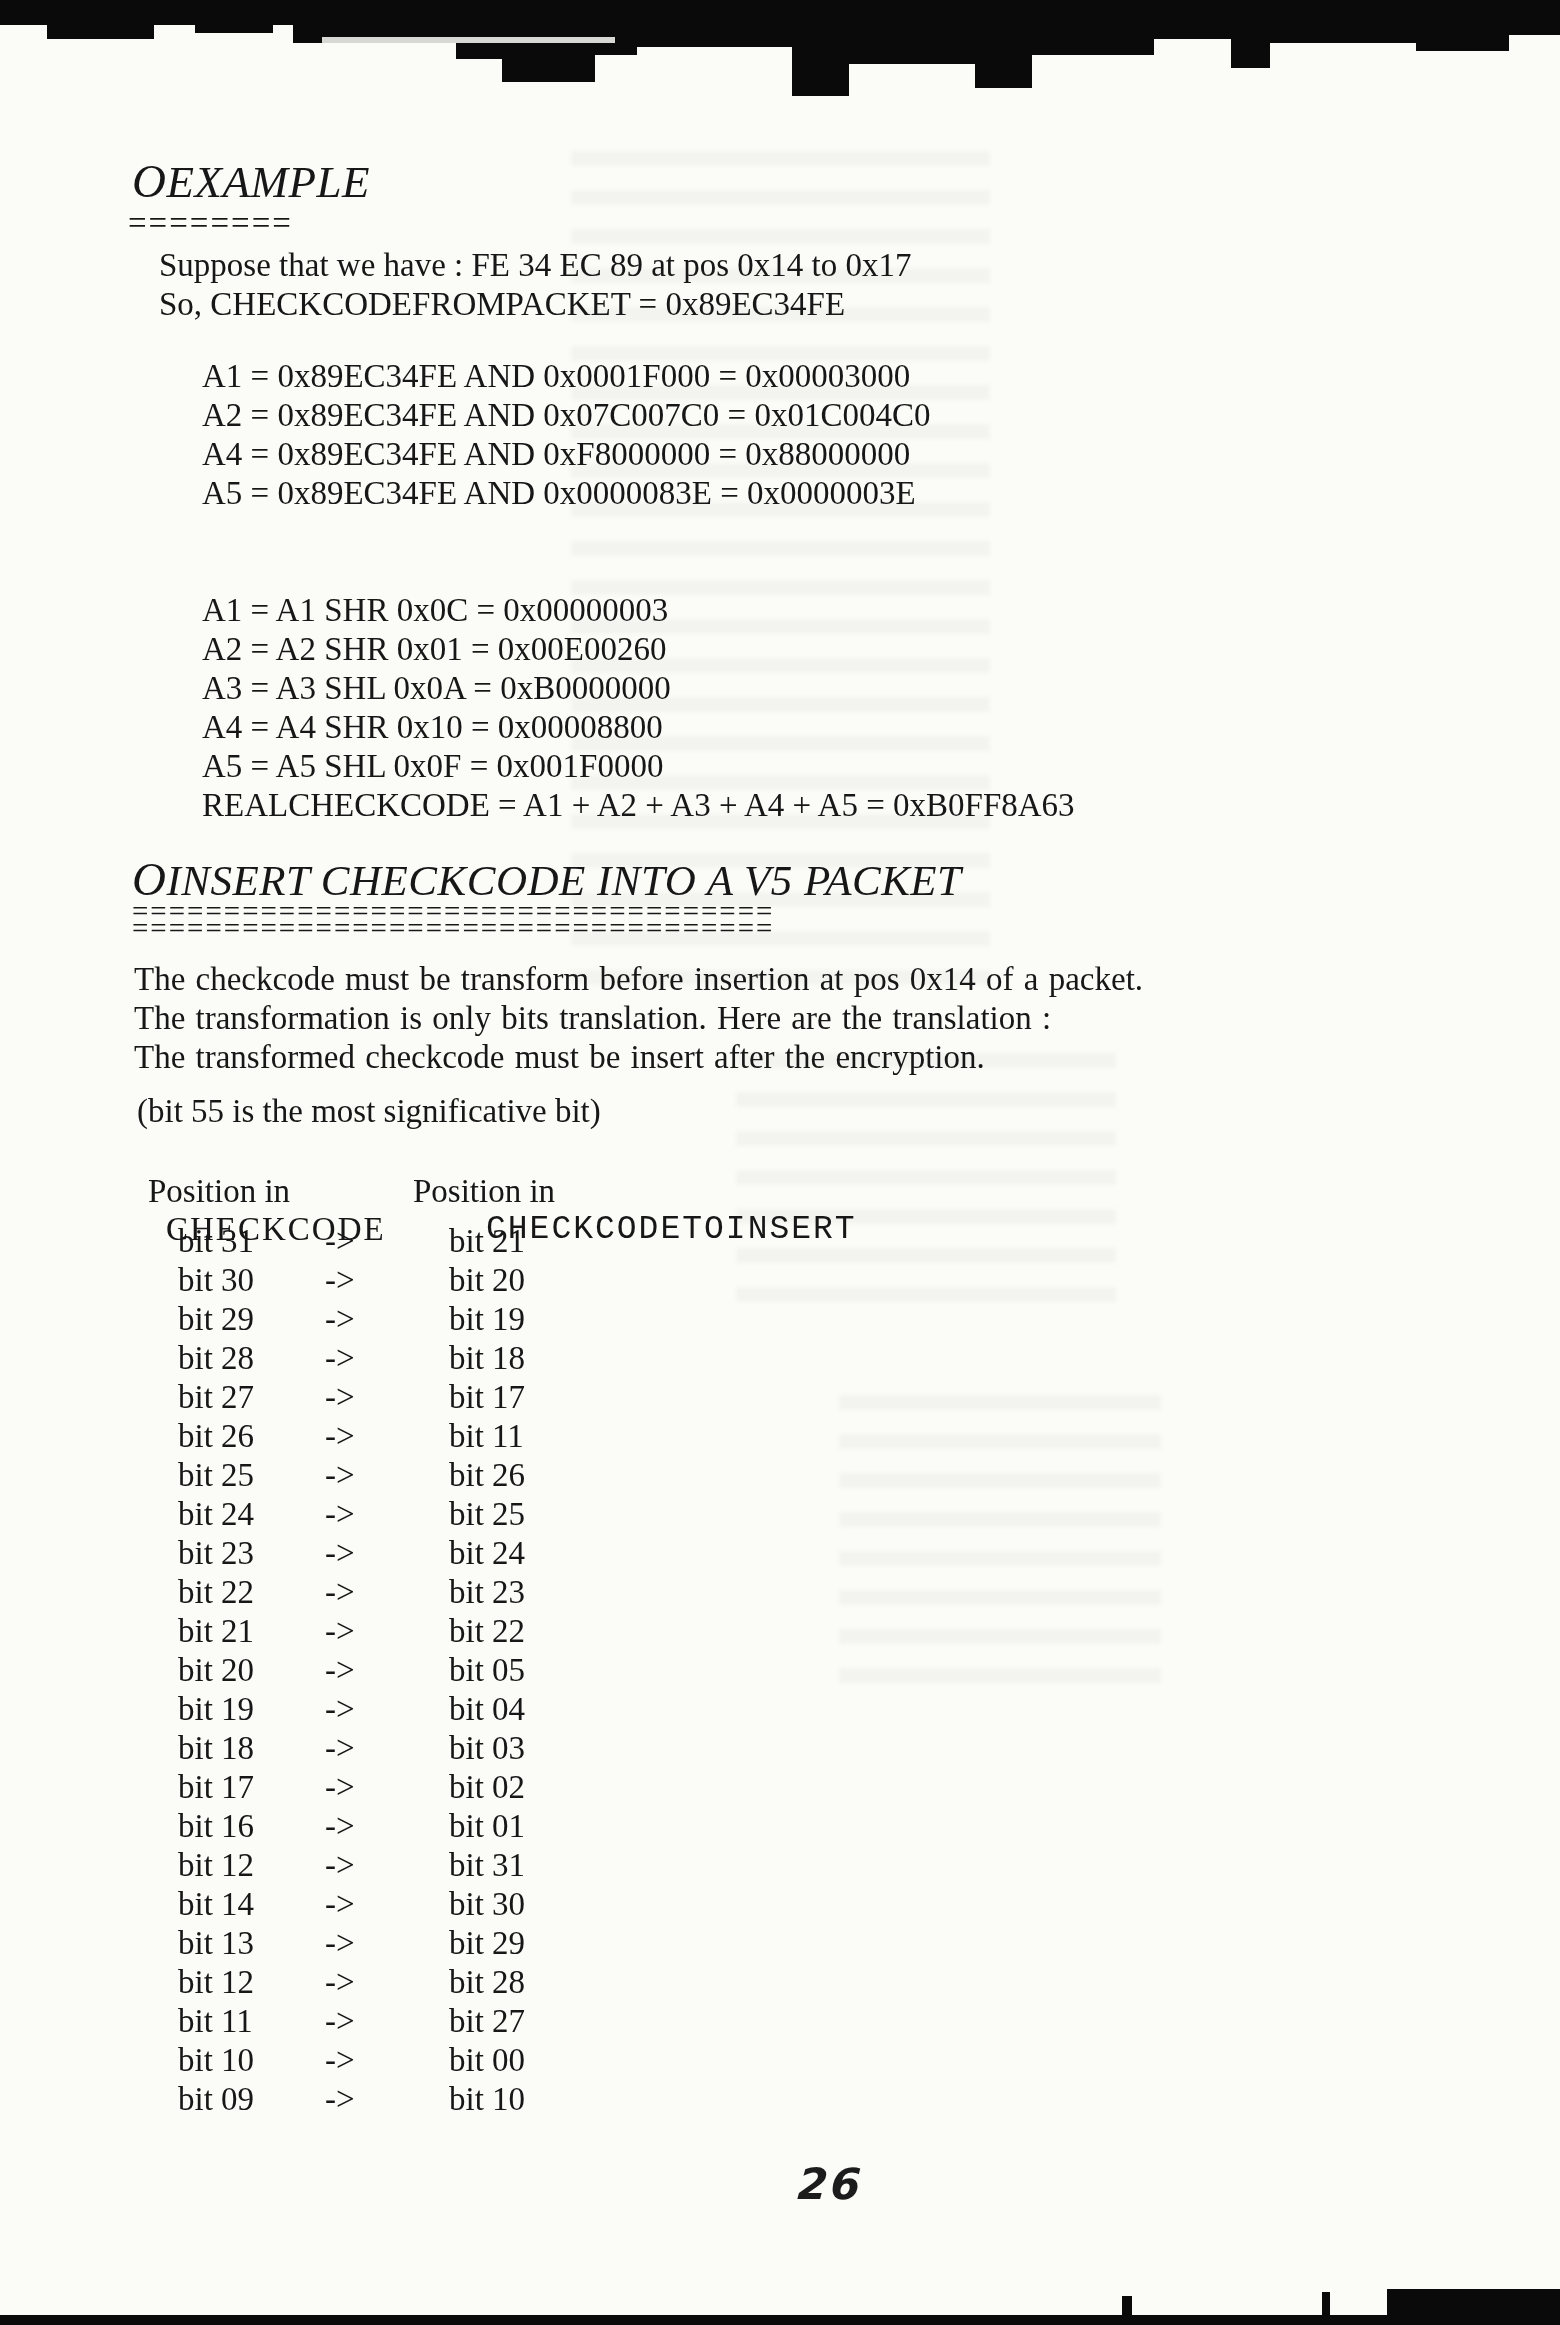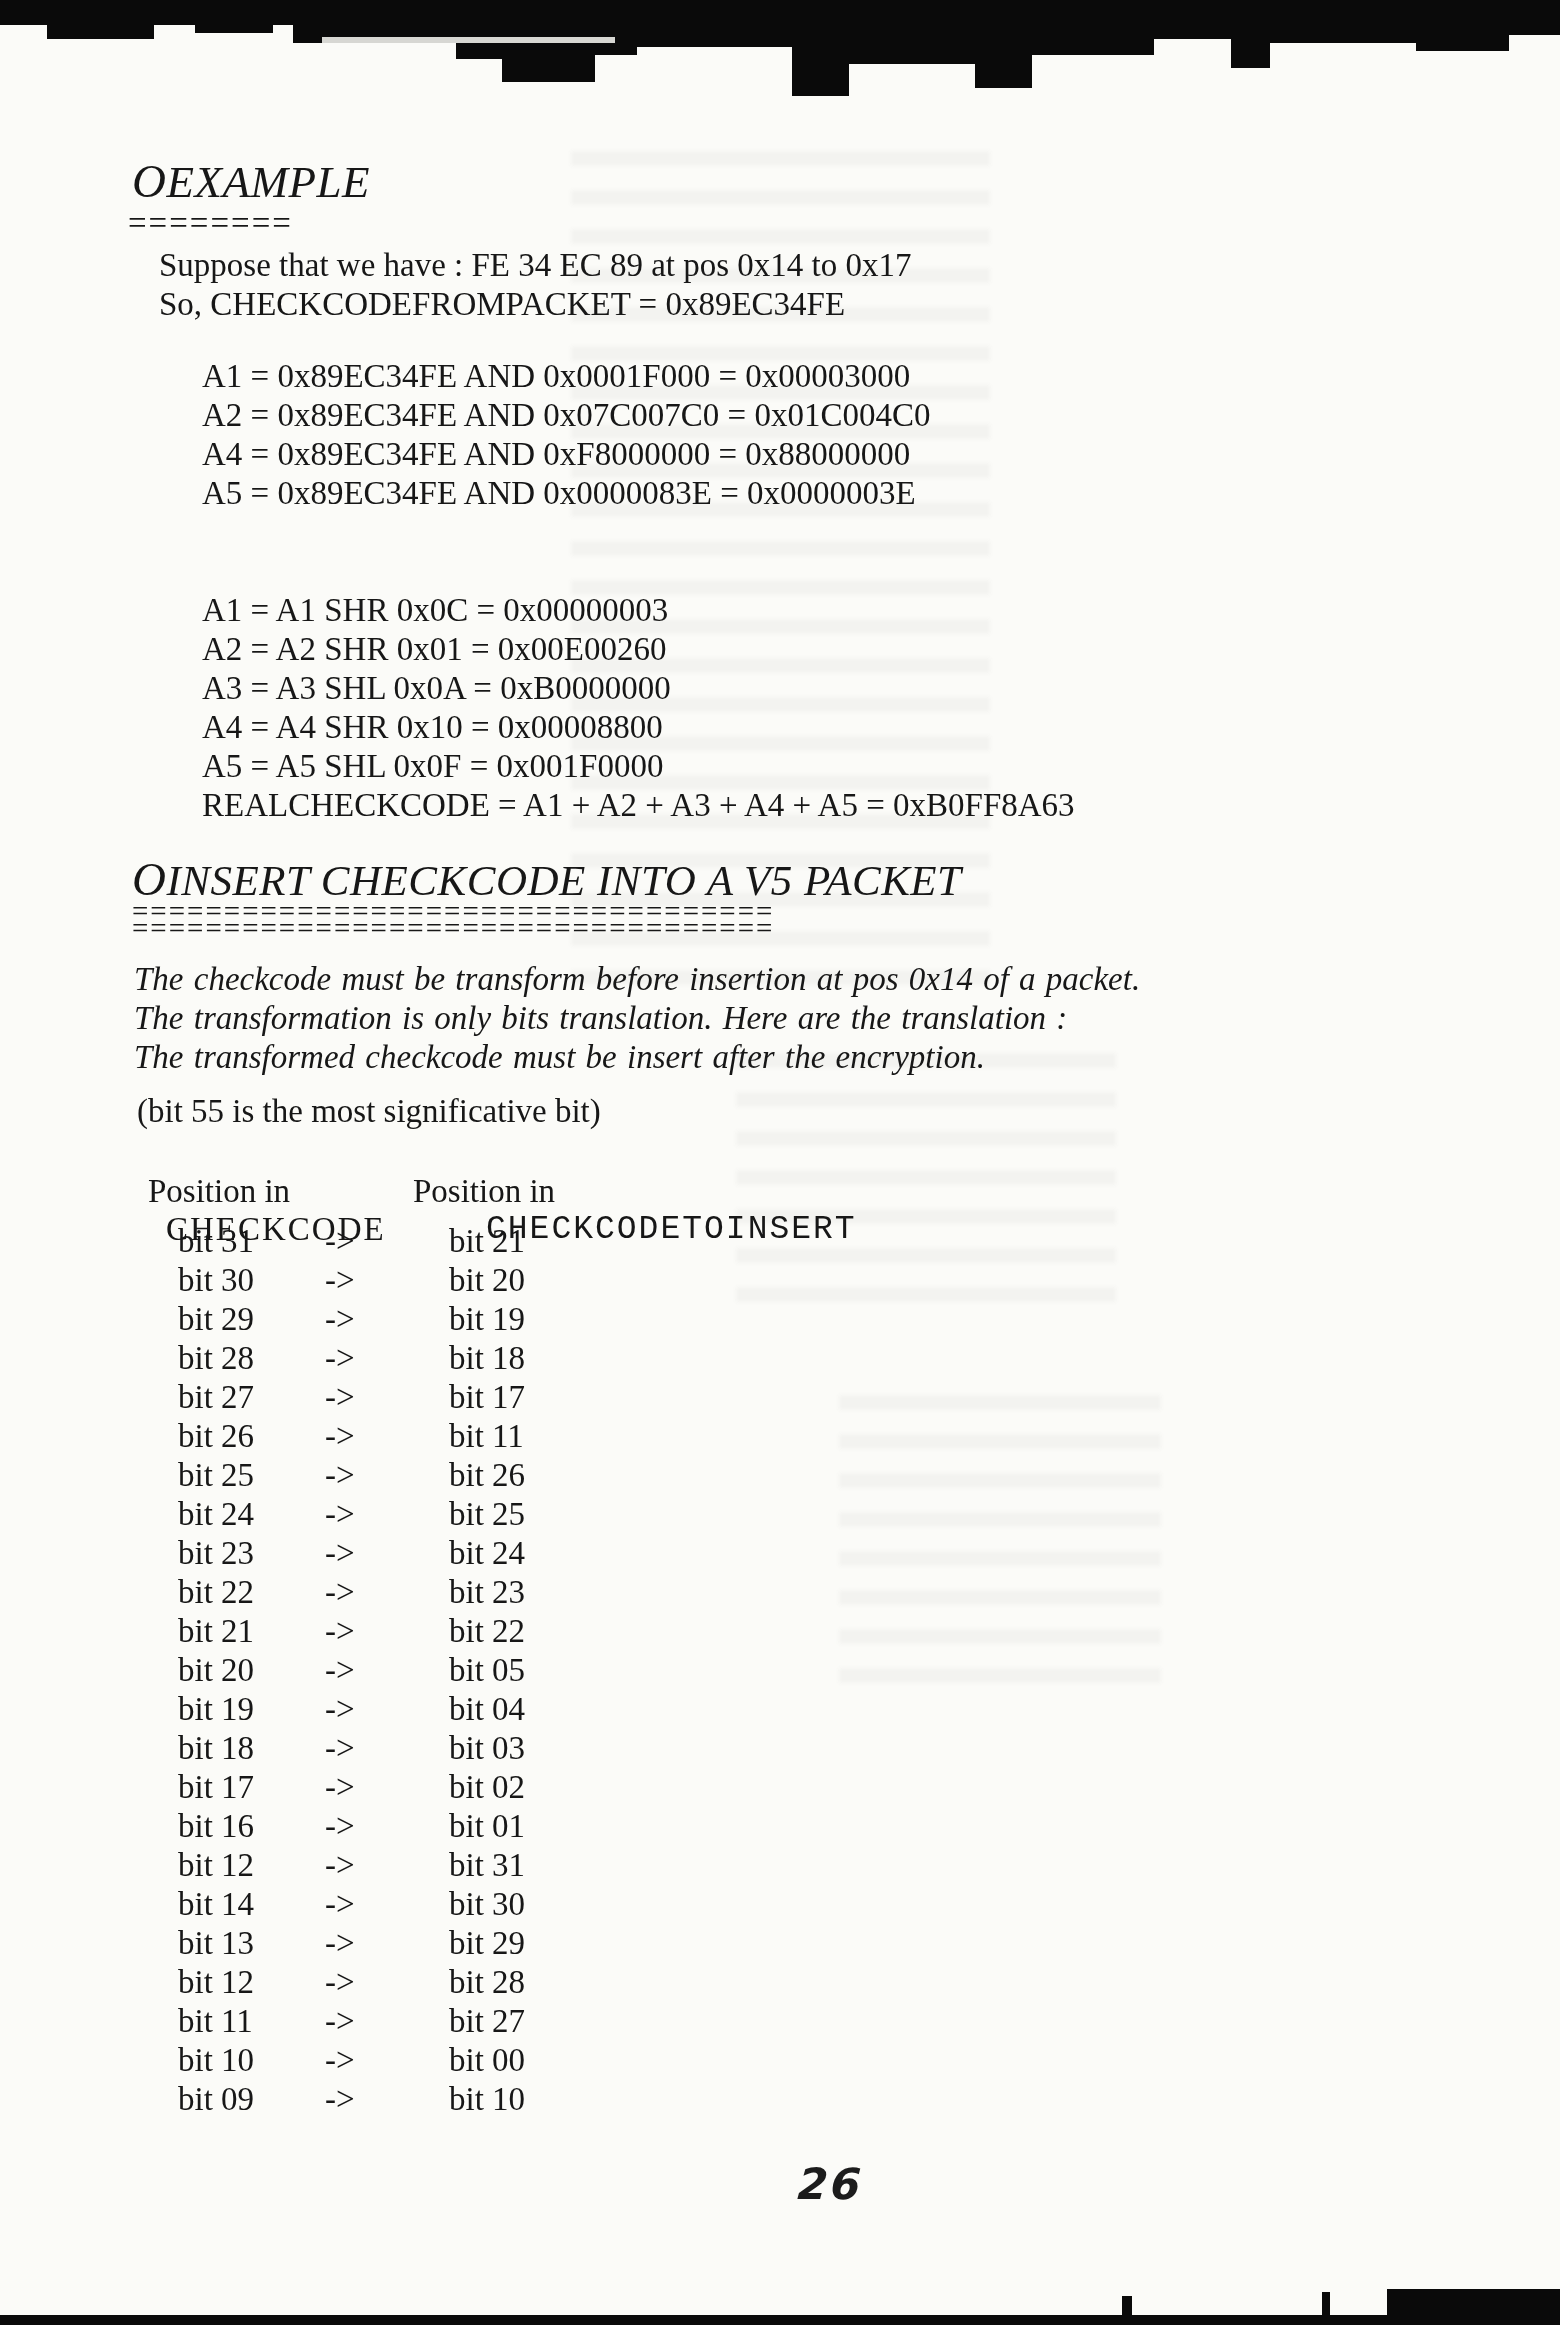--- a/index.html
+++ b/index.html
@@ -42,21 +42,21 @@
   .h1 { left: 132px; top: 154px; }
   .h2 { left: 132px; top: 852px; font-size: 43px; }
 
   .underline-1 { left: 128px; top: 205px; font-size: 33px; letter-spacing: 2px; white-space: nowrap; }
   .underline-2 { left: 132px; top: 903px; font-size: 29px; line-height: 16.6px; letter-spacing: 2px; white-space: nowrap; }
 
   .textblock { font-size: 33px; line-height: 39px; white-space: nowrap; }
   .intro-block { left: 159px; top: 246px; }
   .and-block   { left: 202px; top: 357px; }
   .shift-block { left: 202px; top: 591px; }
-  .para-block  { left: 134px; top: 960px; word-spacing: 2px; font-style: italic; }
+  .para-block  { left: 134px; top: 960px; word-spacing: 2px; }
   .note-line   { left: 137px; top: 1093px; font-size: 33px; white-space: nowrap; }
 
   .tbl-hdr-pos1 { left: 148px; top: 1173px; font-size: 33px; white-space: nowrap; }
   .tbl-hdr-pos2 { left: 413px; top: 1173px; font-size: 33px; white-space: nowrap; }
   .tbl-hdr-cc   { left: 166px; top: 1211px; font-size: 33px; letter-spacing: 2px; white-space: nowrap; }
   .tbl-hdr-cci  { left: 486px; top: 1211px; font-size: 33px; letter-spacing: 2px; white-space: nowrap; font-family: Liberation Mono, monospace; }
 
   .table-rows { left: 0; top: 1222px; width: 975px; }
   .t-row { position: relative; height: 39px; font-size: 33px; line-height: 39px; }
   .t-c1    { position: absolute; left: 178px; white-space: nowrap; }

